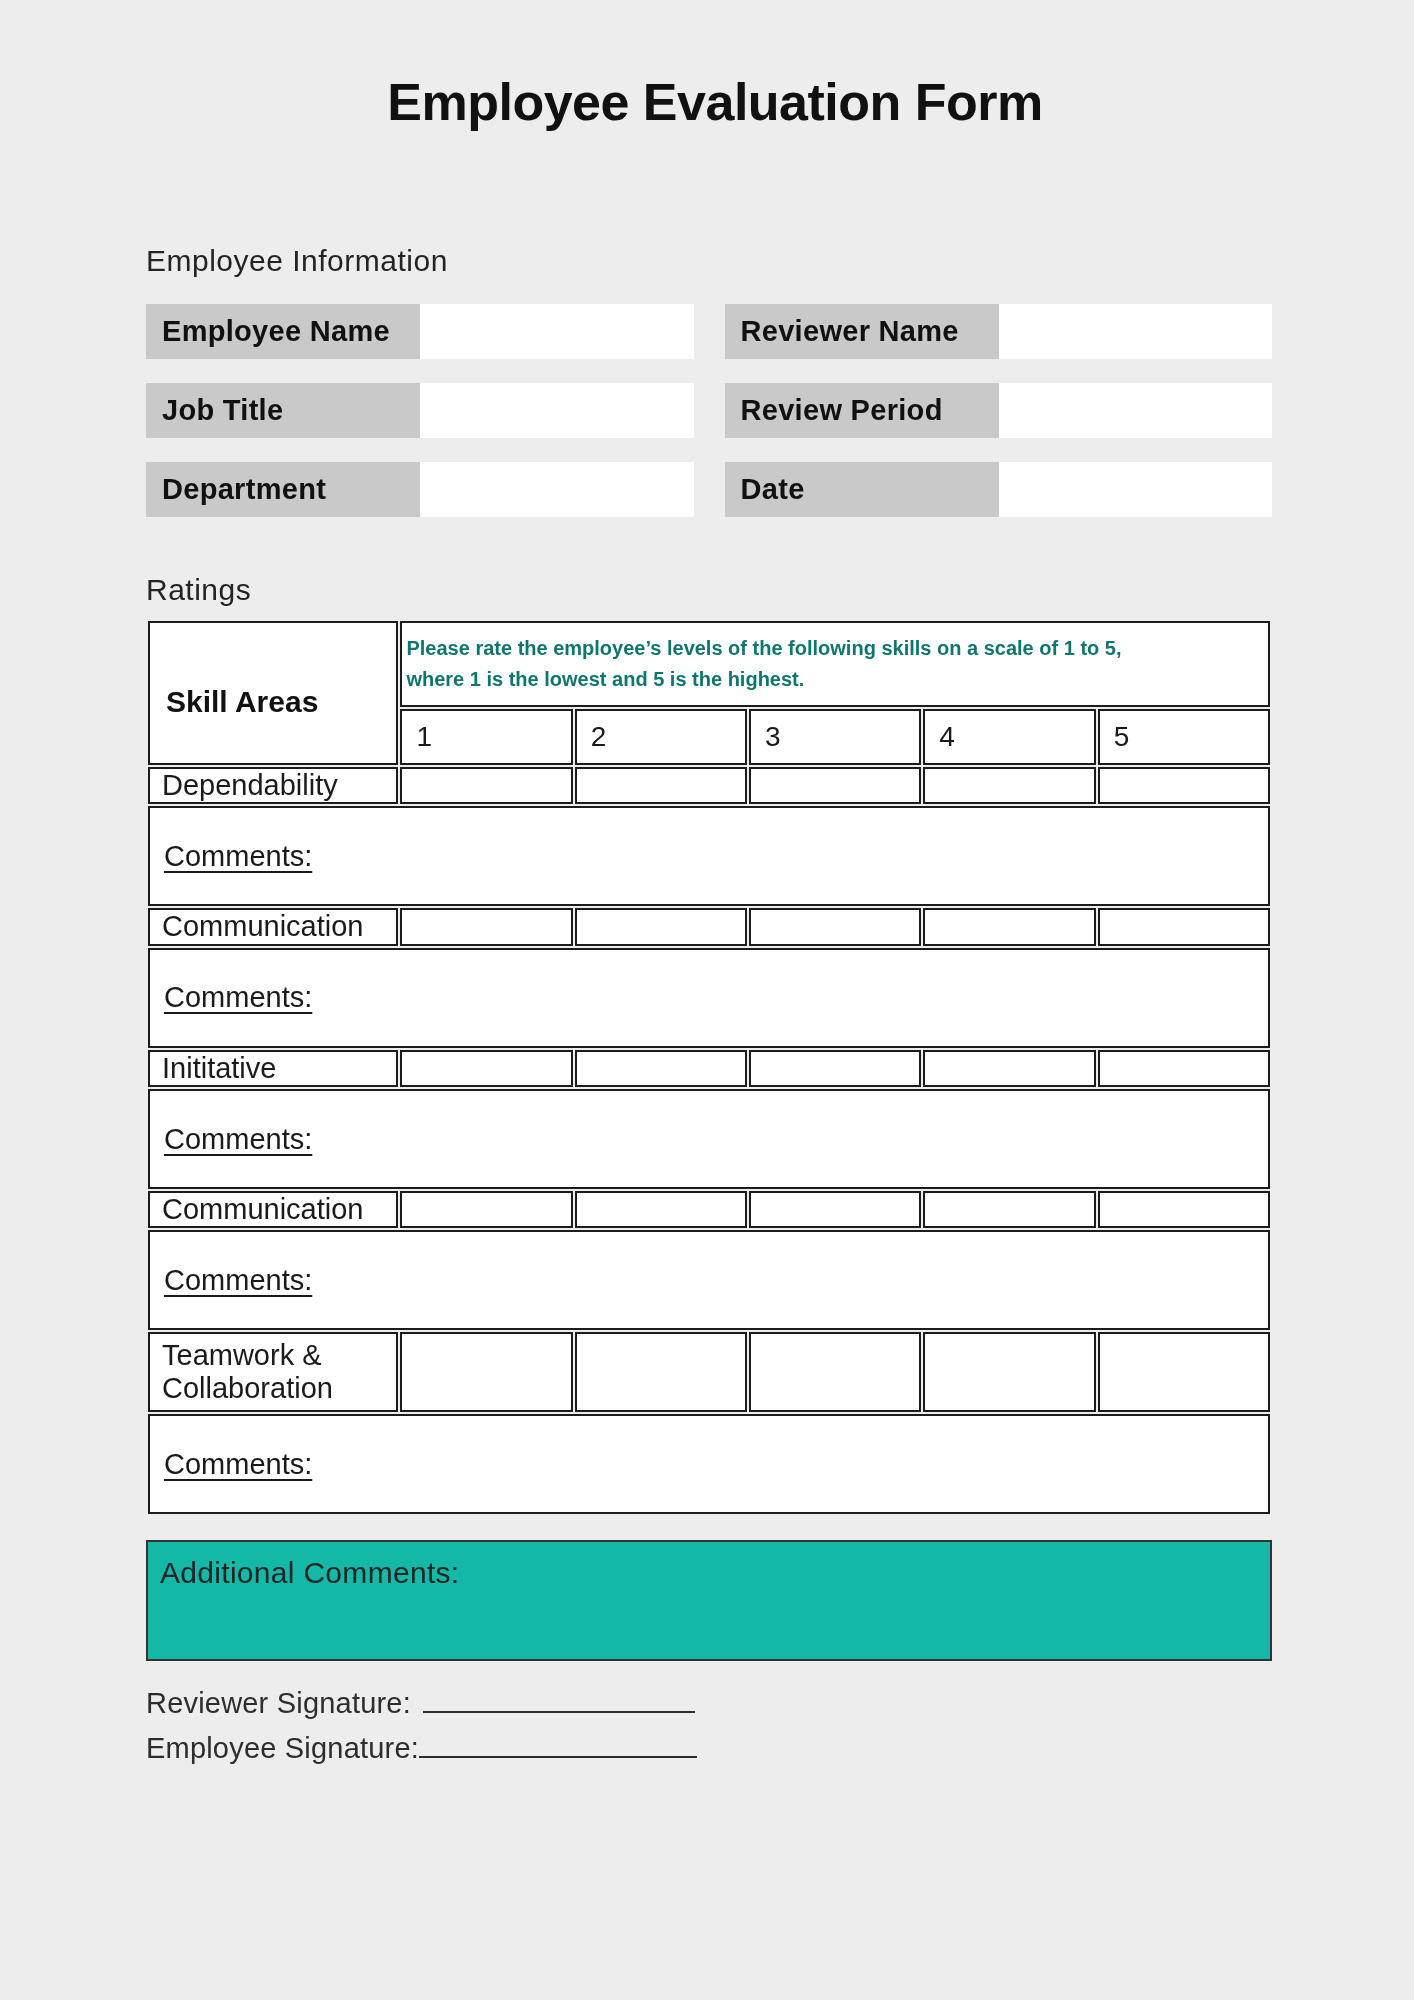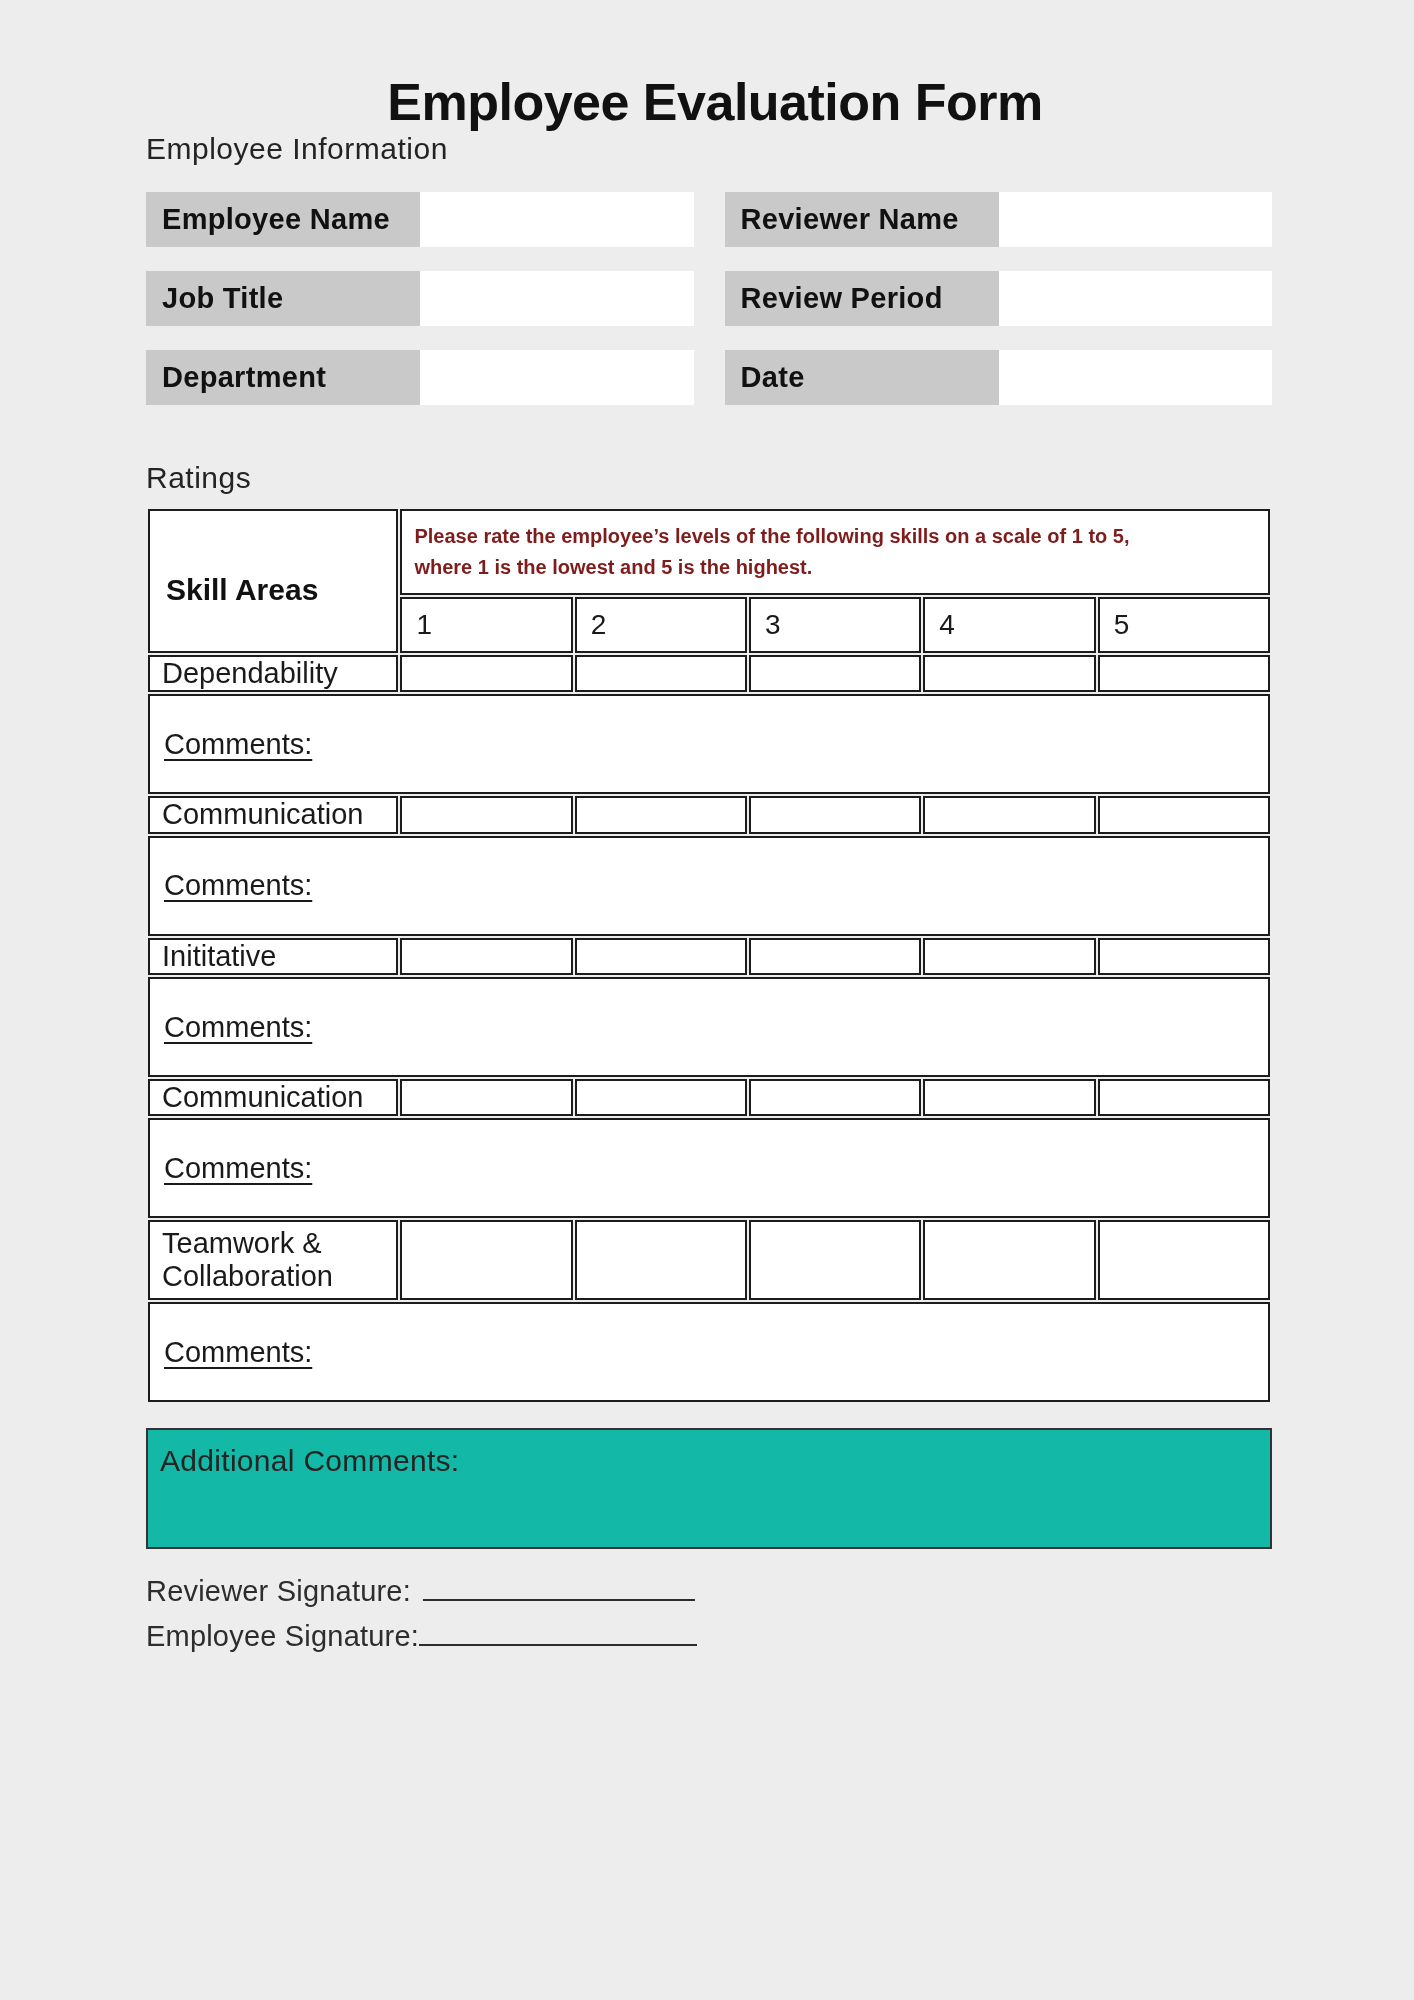--- a/index.html
+++ b/index.html
@@ -24,21 +24,21 @@
     color: #111;
     padding-left: 16px;
   }
 
   .section-heading {
     font-size: 30px;
     font-weight: 400;
     color: #242424;
     letter-spacing: 0.5px;
   }
-  .heading-info { }
+  .heading-info { margin-top: 112px; }
   .heading-ratings { margin-top: 56px; }
 
   .fields-grid {
     margin-top: 26px;
     display: grid;
     grid-template-columns: 1fr 1fr;
     column-gap: 31px;
     row-gap: 24px;
   }
   .field { display: flex; height: 55px; }
@@ -71,25 +71,25 @@
     vertical-align: top;
     text-align: left;
     padding: 18px 0 0 16px;
     font-size: 30px;
     font-weight: bold;
     color: #111;
   }
   td.instruction {
     height: 86px;
     vertical-align: top;
-    padding: 10px 12px;
+    padding: 10px 4px;
     font-size: 20px;
     font-weight: bold;
     line-height: 1.55;
-    color: #7f1d1d;
+    color: #0f766e;
     white-space: pre-line;
   }
   td.scale { height: 56px; padding-left: 14px; font-size: 28px; color: #1a1a1a; }
   td.skill-name {
     height: 32px;
     padding-left: 12px;
     font-size: 29px;
     color: #1a1a1a;
     line-height: 1.15;
   }

